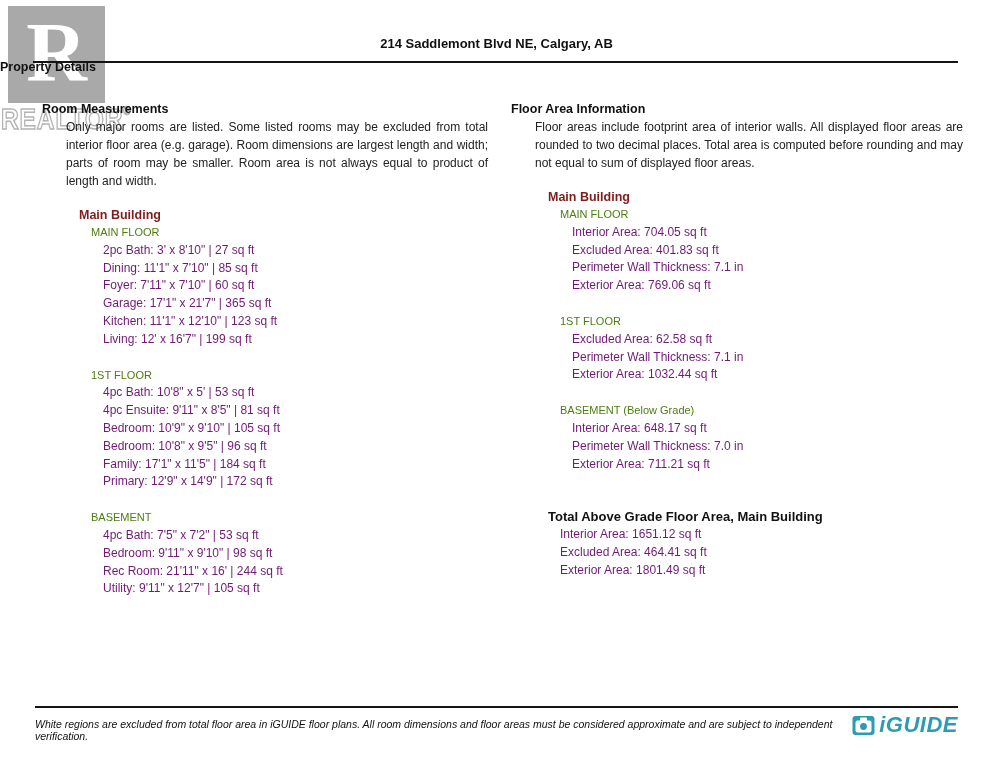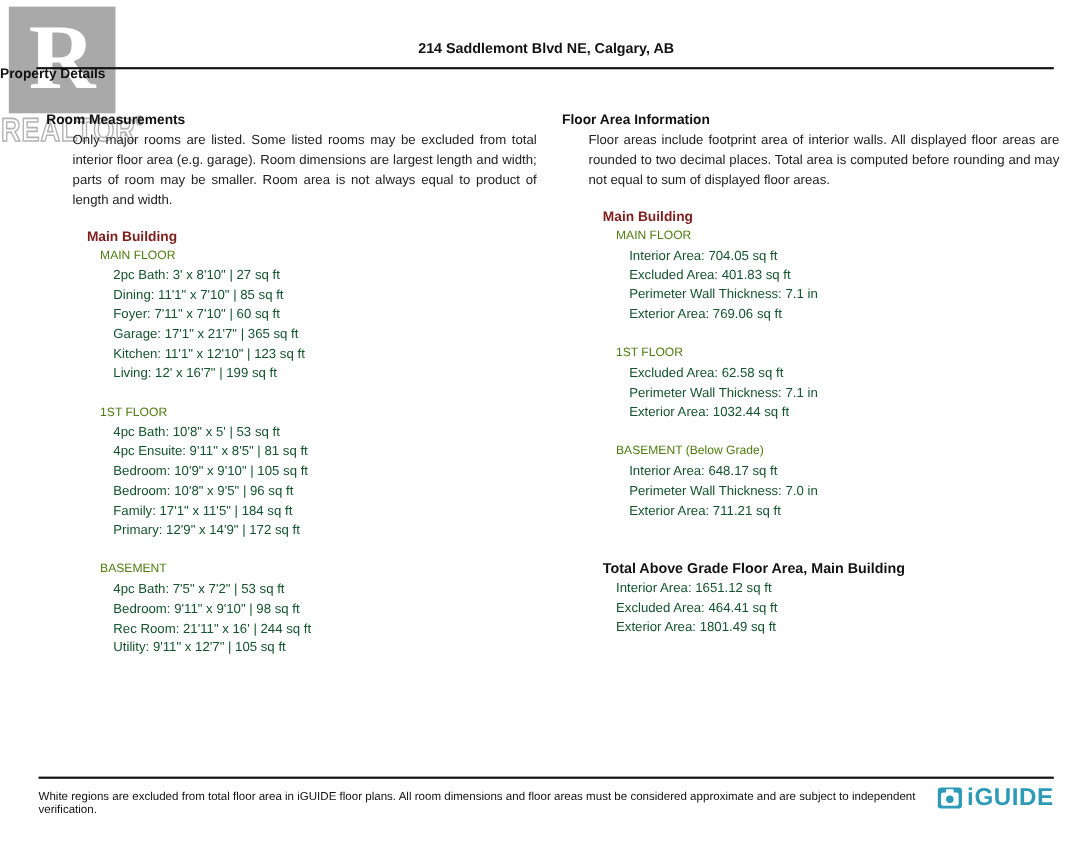--- a/index.html
+++ b/index.html
@@ -99,21 +99,21 @@
   }
   .floor-block { padding-left: 12px; margin-bottom: 18px; }
   .floor-name {
     font-size: 11px;
     color: #4d7c0f;
     line-height: 17.8px;
   }
   .line-list { list-style: none; padding-left: 12px; }
   .line-list li {
     font-size: 12px;
-    color: #14532d;
+    color: #701a75;
     line-height: 17.8px;
     white-space: nowrap;
   }
 
   .total-section { margin-top: 34px; padding-left: 37px; }
   .total-heading {
     font-size: 13px;
     font-weight: bold;
     color: #111;
     line-height: 19px;
@@ -122,20 +122,21 @@
 
   
   .footer {
     position: absolute; left: 35px; top: 706px;
     width: 923px; z-index: 2;
     border-top: 2px solid #141414;
     display: flex;
     justify-content: space-between;
     align-items: flex-start;
     padding-top: 6px;
+    font-style: italic;
   }
   .footer-disclaimer {
     font-size: 10.5px;
     color: #111;
     padding-top: 4px;
   }
   .brand {
     display: flex;
     align-items: center;
     gap: 4px;

